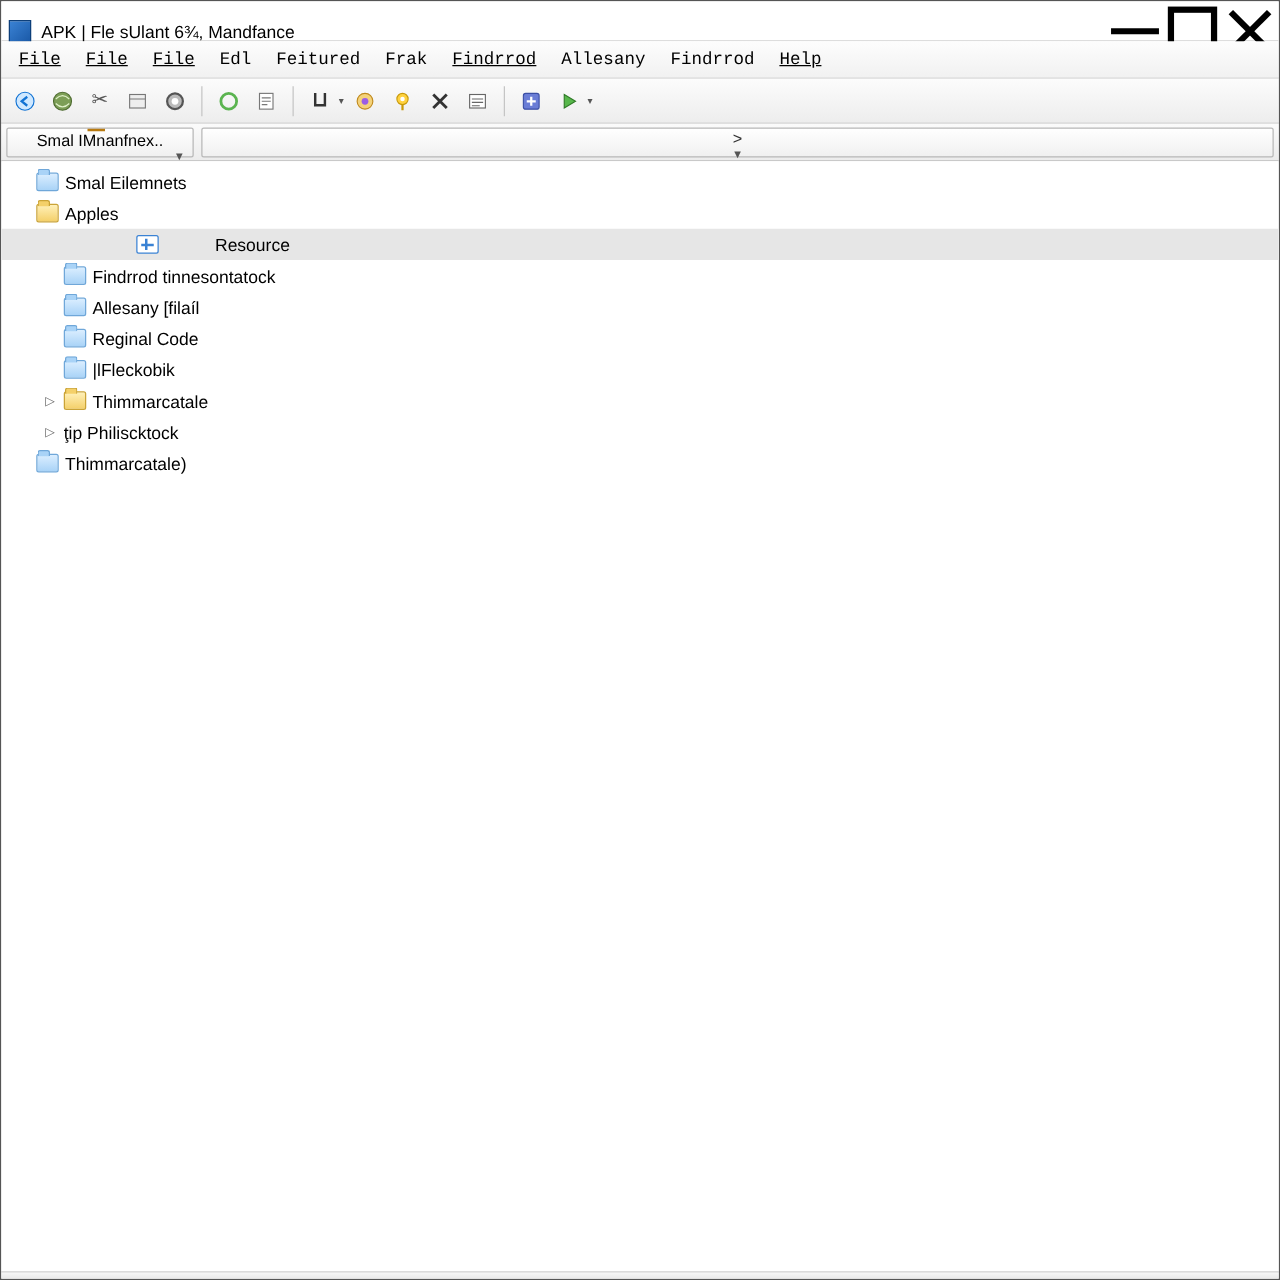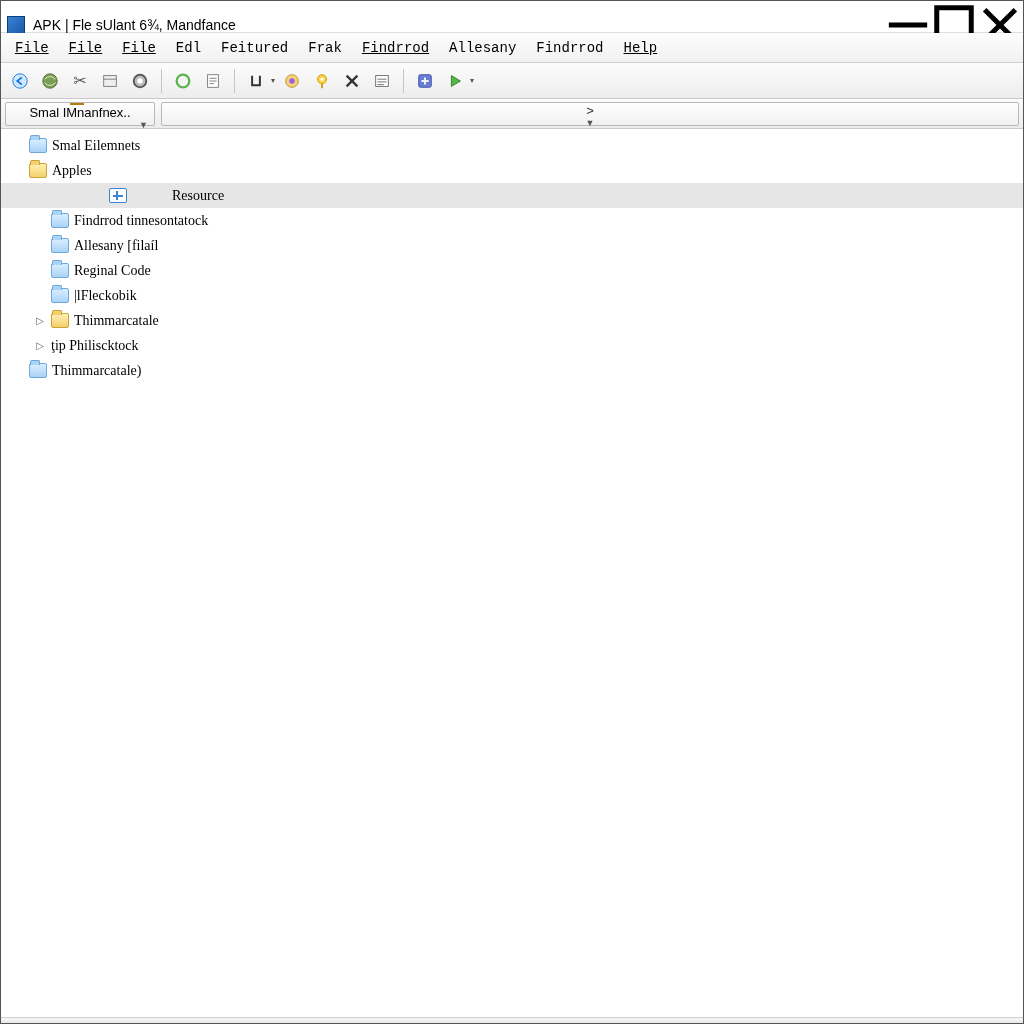--- a/index.html
+++ b/index.html
@@ -126,21 +126,20 @@
     flex: 1;
     display: flex;
     background: #fff;
     overflow: hidden;
   }
   .tree {
     width: 100%;
     padding: 4px 0;
     font-size: 14px;
     user-select: none;
-    font-family: Liberation Serif, serif;
   }
   .tree-row {
     display: flex;
     align-items: center;
     height: 25px;
     padding-left: 6px;
     gap: 5px;
     white-space: nowrap;
   }
   .tree-row.selected {

